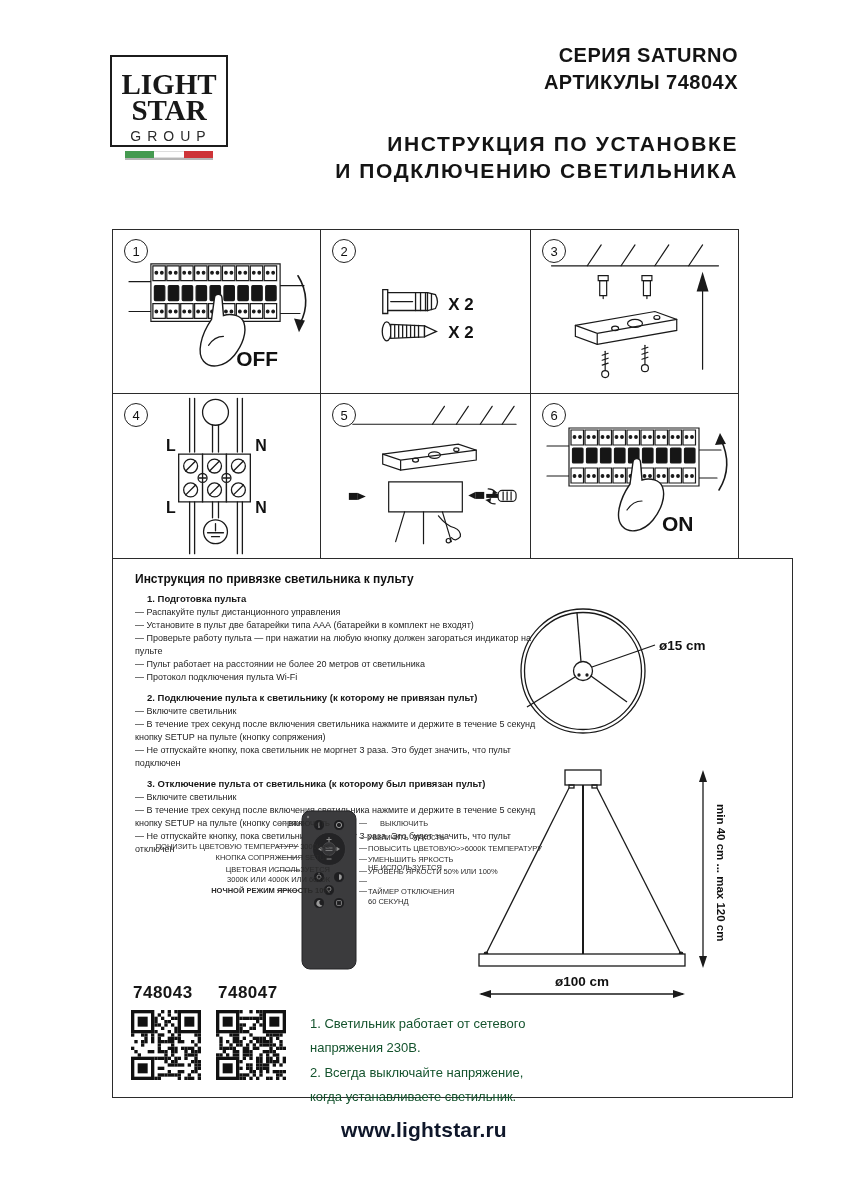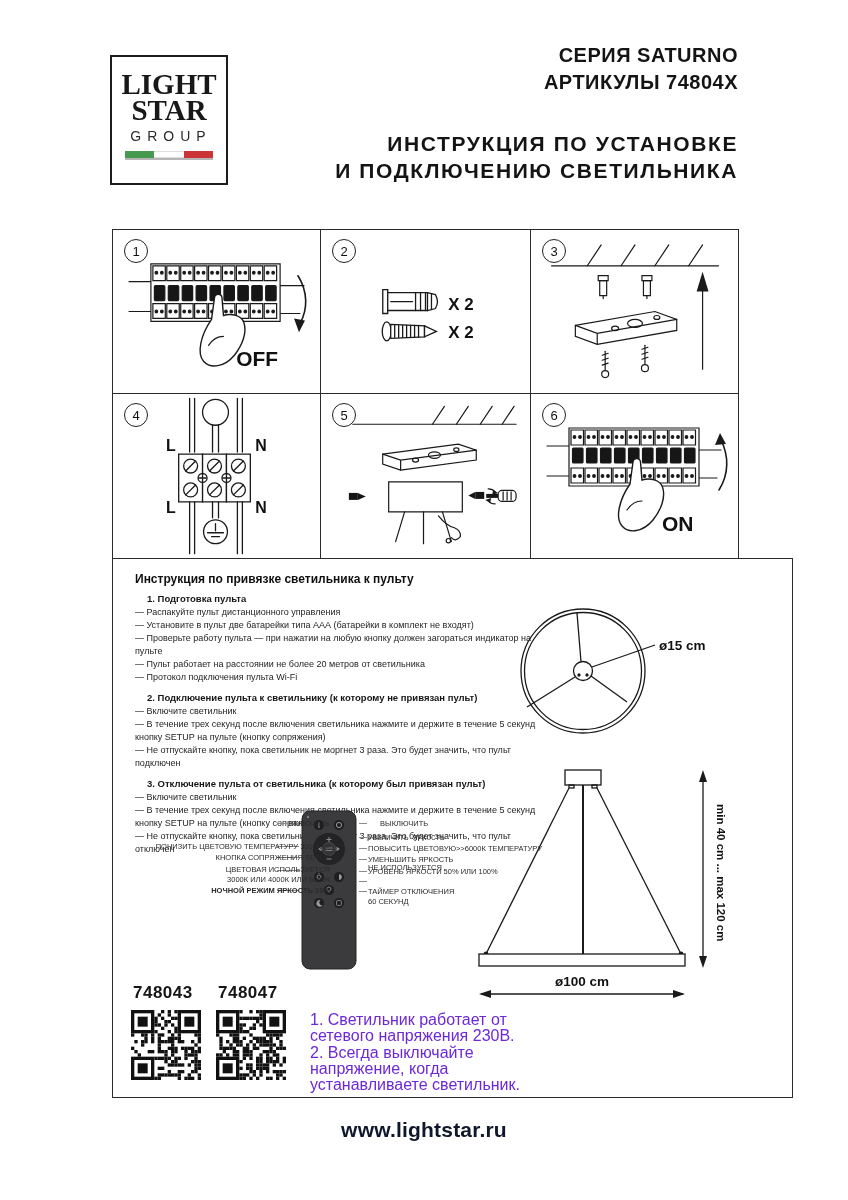--- a/index.html
+++ b/index.html
@@ -2,21 +2,21 @@
 <html><head>
 <meta charset="utf-8">
 <style>
   html,body{margin:0;padding:0;background:#fff;}
   .page{position:relative;width:848px;height:1200px;background:#fff;overflow:hidden;
         font-family:"Liberation Sans",sans-serif;color:#111;}
   *{box-sizing:border-box;}
   svg text{font-family:"Liberation Sans",sans-serif;}
 
   
-  .logo{position:absolute;left:110px;top:55px;width:118px;height:130px;border:2px solid #1c1c1c;
+  .logo{position:absolute;left:110px;top:55px;width:118px;height:92px;border:2px solid #1c1c1c;
         background:#fff;text-align:center;}
   .logo-word{font-family:"Liberation Serif",serif;font-weight:bold;font-size:29px;line-height:0.88;
              letter-spacing:0px;color:#181818;}
   .logo-word.first{margin-top:15px;}
   .logo-group{font-size:14px;letter-spacing:6px;color:#2b2b2b;margin-top:5px;margin-left:4px;}
   .flag{width:88px;height:7px;margin:7px auto 0;display:flex;box-shadow:0 2px 0 #b5b5b5;}
   .flag span{flex:1;height:100%;}
   .flag .g{background:#459a50;}
   .flag .w{background:#fdfdfd;border-top:1px solid #ddd;border-bottom:1px solid #ddd;}
   .flag .r{background:#cd3438;}
@@ -49,21 +49,21 @@
 
   
   .rl{position:absolute;font-size:7.5px;line-height:10px;color:#2a2a2a;}
   .rl-left{right:462px;width:192px;text-align:right;}
   .rl-right{left:255px;width:212px;text-align:left;}
   .ll{position:absolute;height:1px;background:#8a8a8a;}
 
   
   .qr-num{position:absolute;font-size:17px;font-weight:bold;letter-spacing:0.5px;color:#161616;}
   .qr{position:absolute;width:70px;height:70px;}
-  .notes{position:absolute;left:197px;top:453px;width:242px;font-size:16px;line-height:16px;color:#6d28d9;}
+  .notes{position:absolute;left:197px;top:453px;width:242px;font-size:13px;line-height:24px;color:#14532d;}
   .notes div{margin-bottom:1px;}
 
   .site{position:absolute;left:0;right:0;top:1118px;text-align:center;
         font-size:21px;font-weight:bold;color:#0f172a;letter-spacing:0.2px;}
 </style>
 </head>
 <body>
 
 <div class="page">
 

